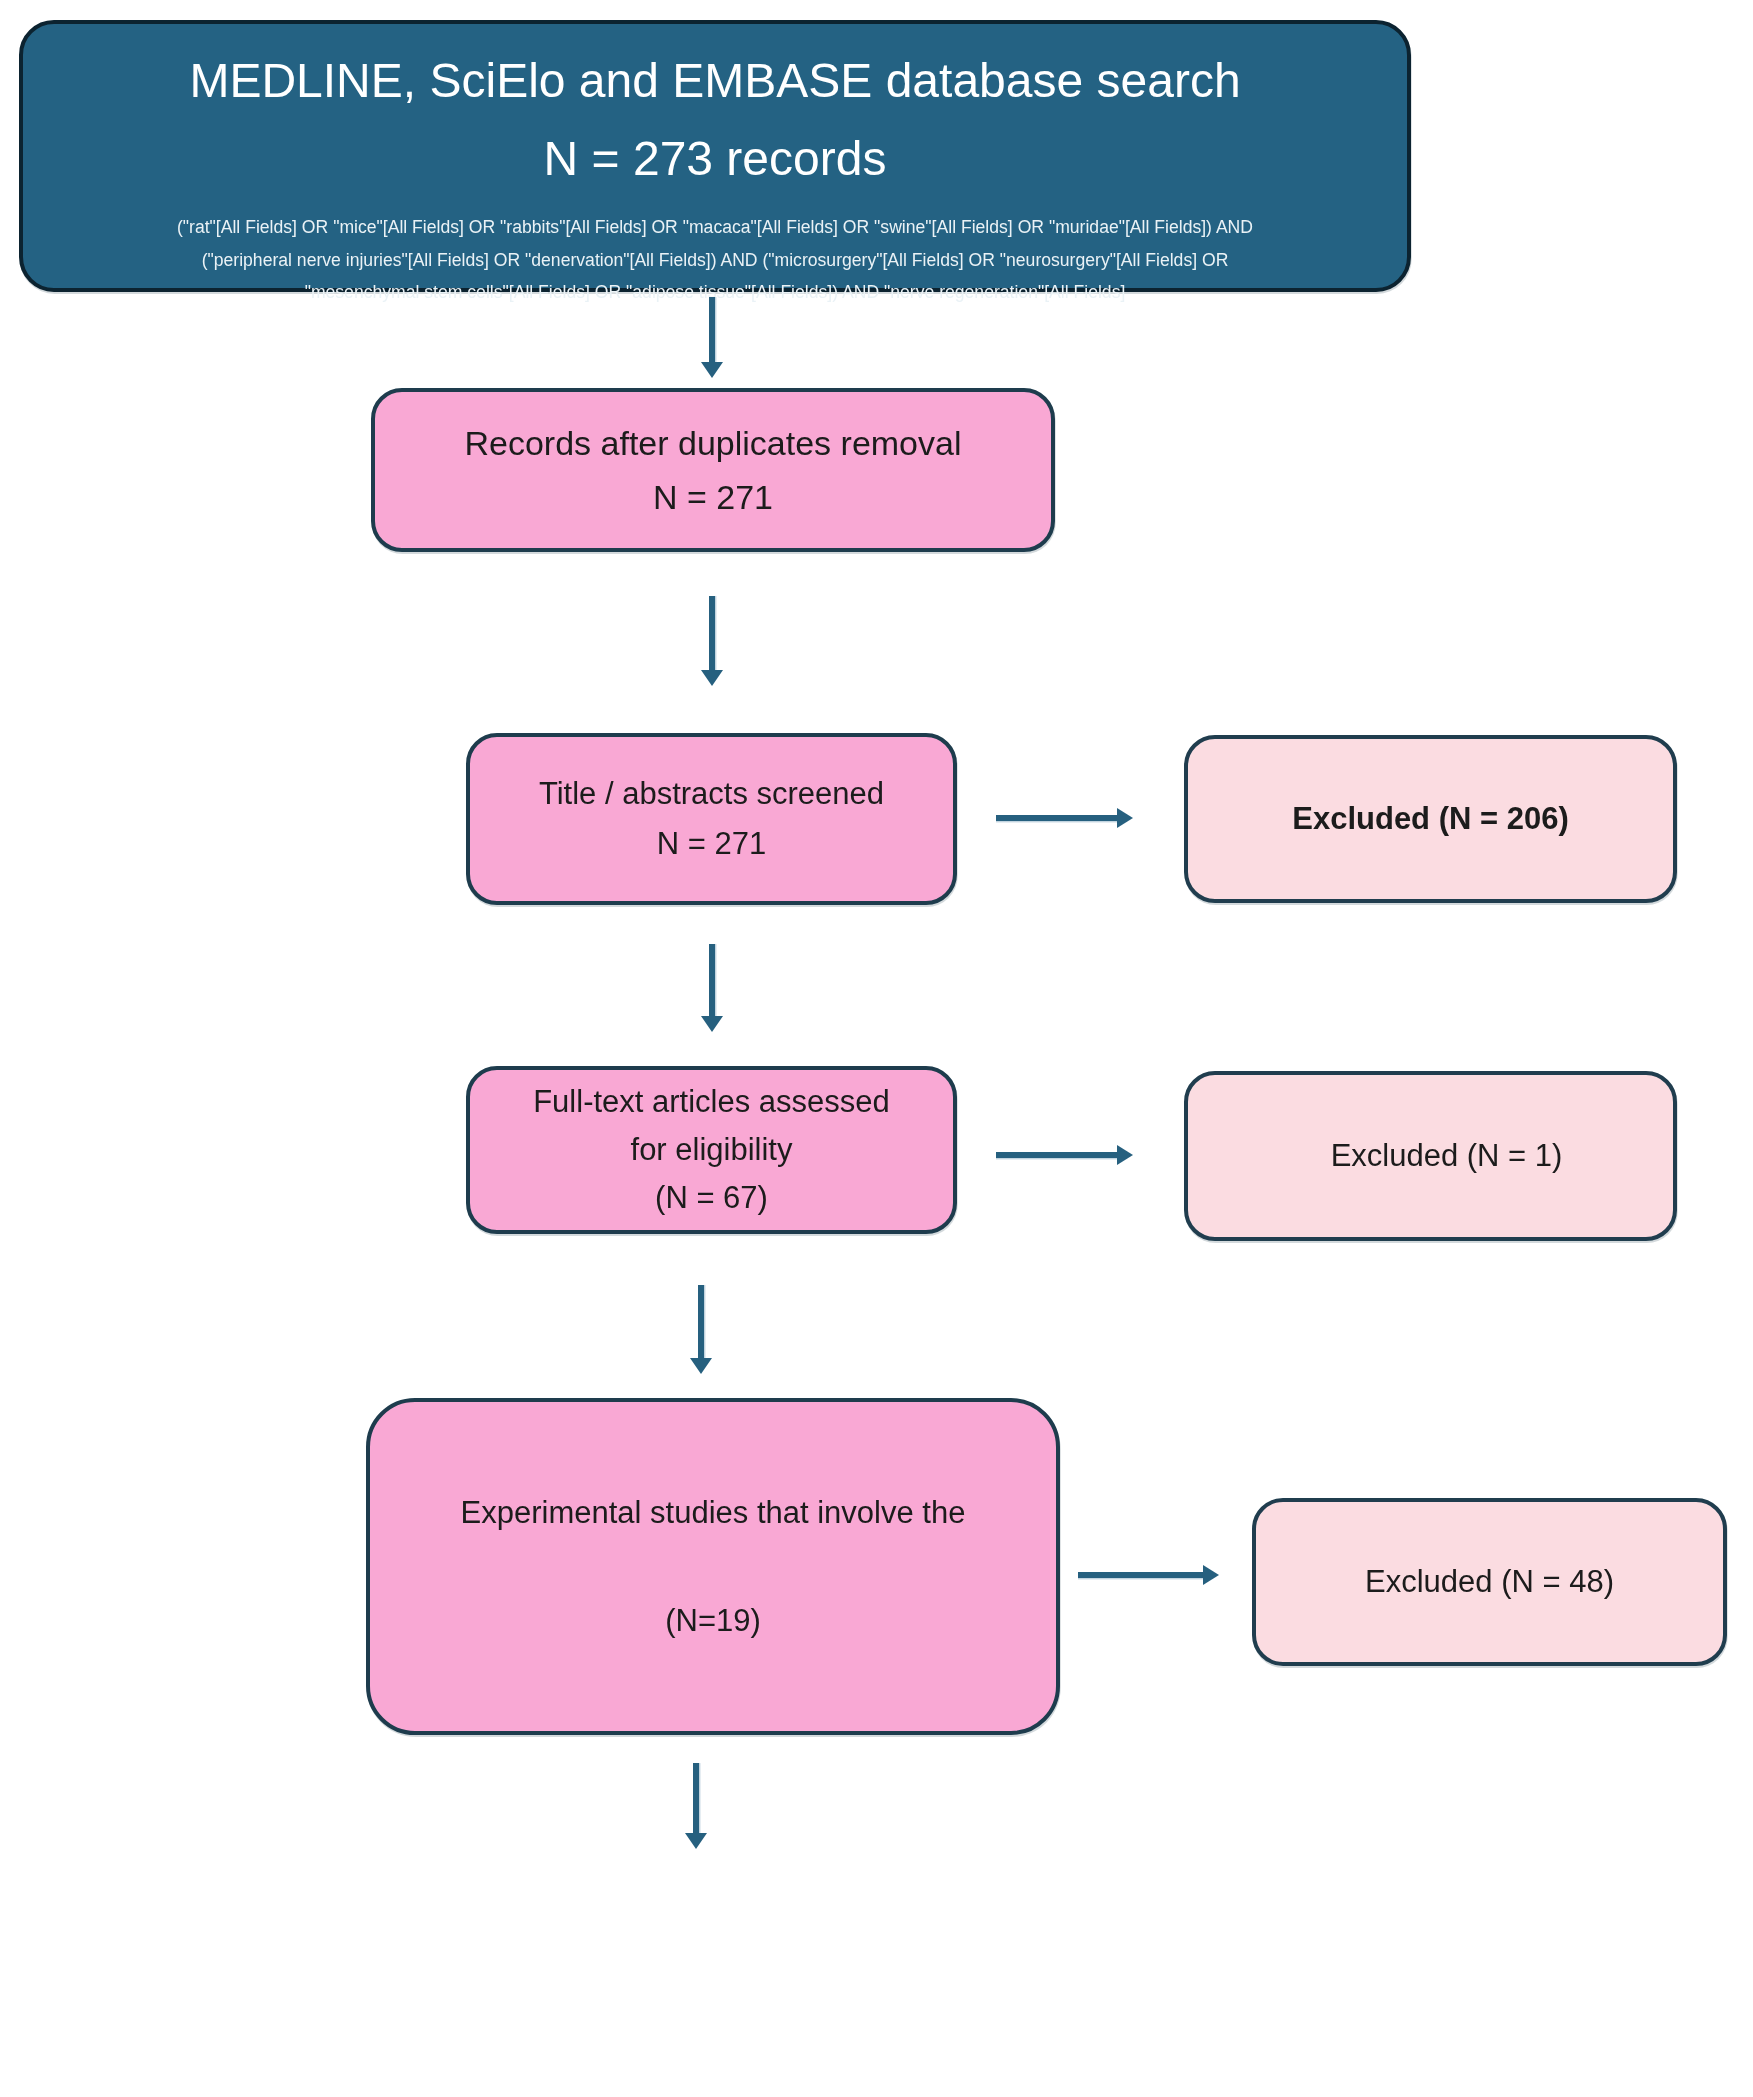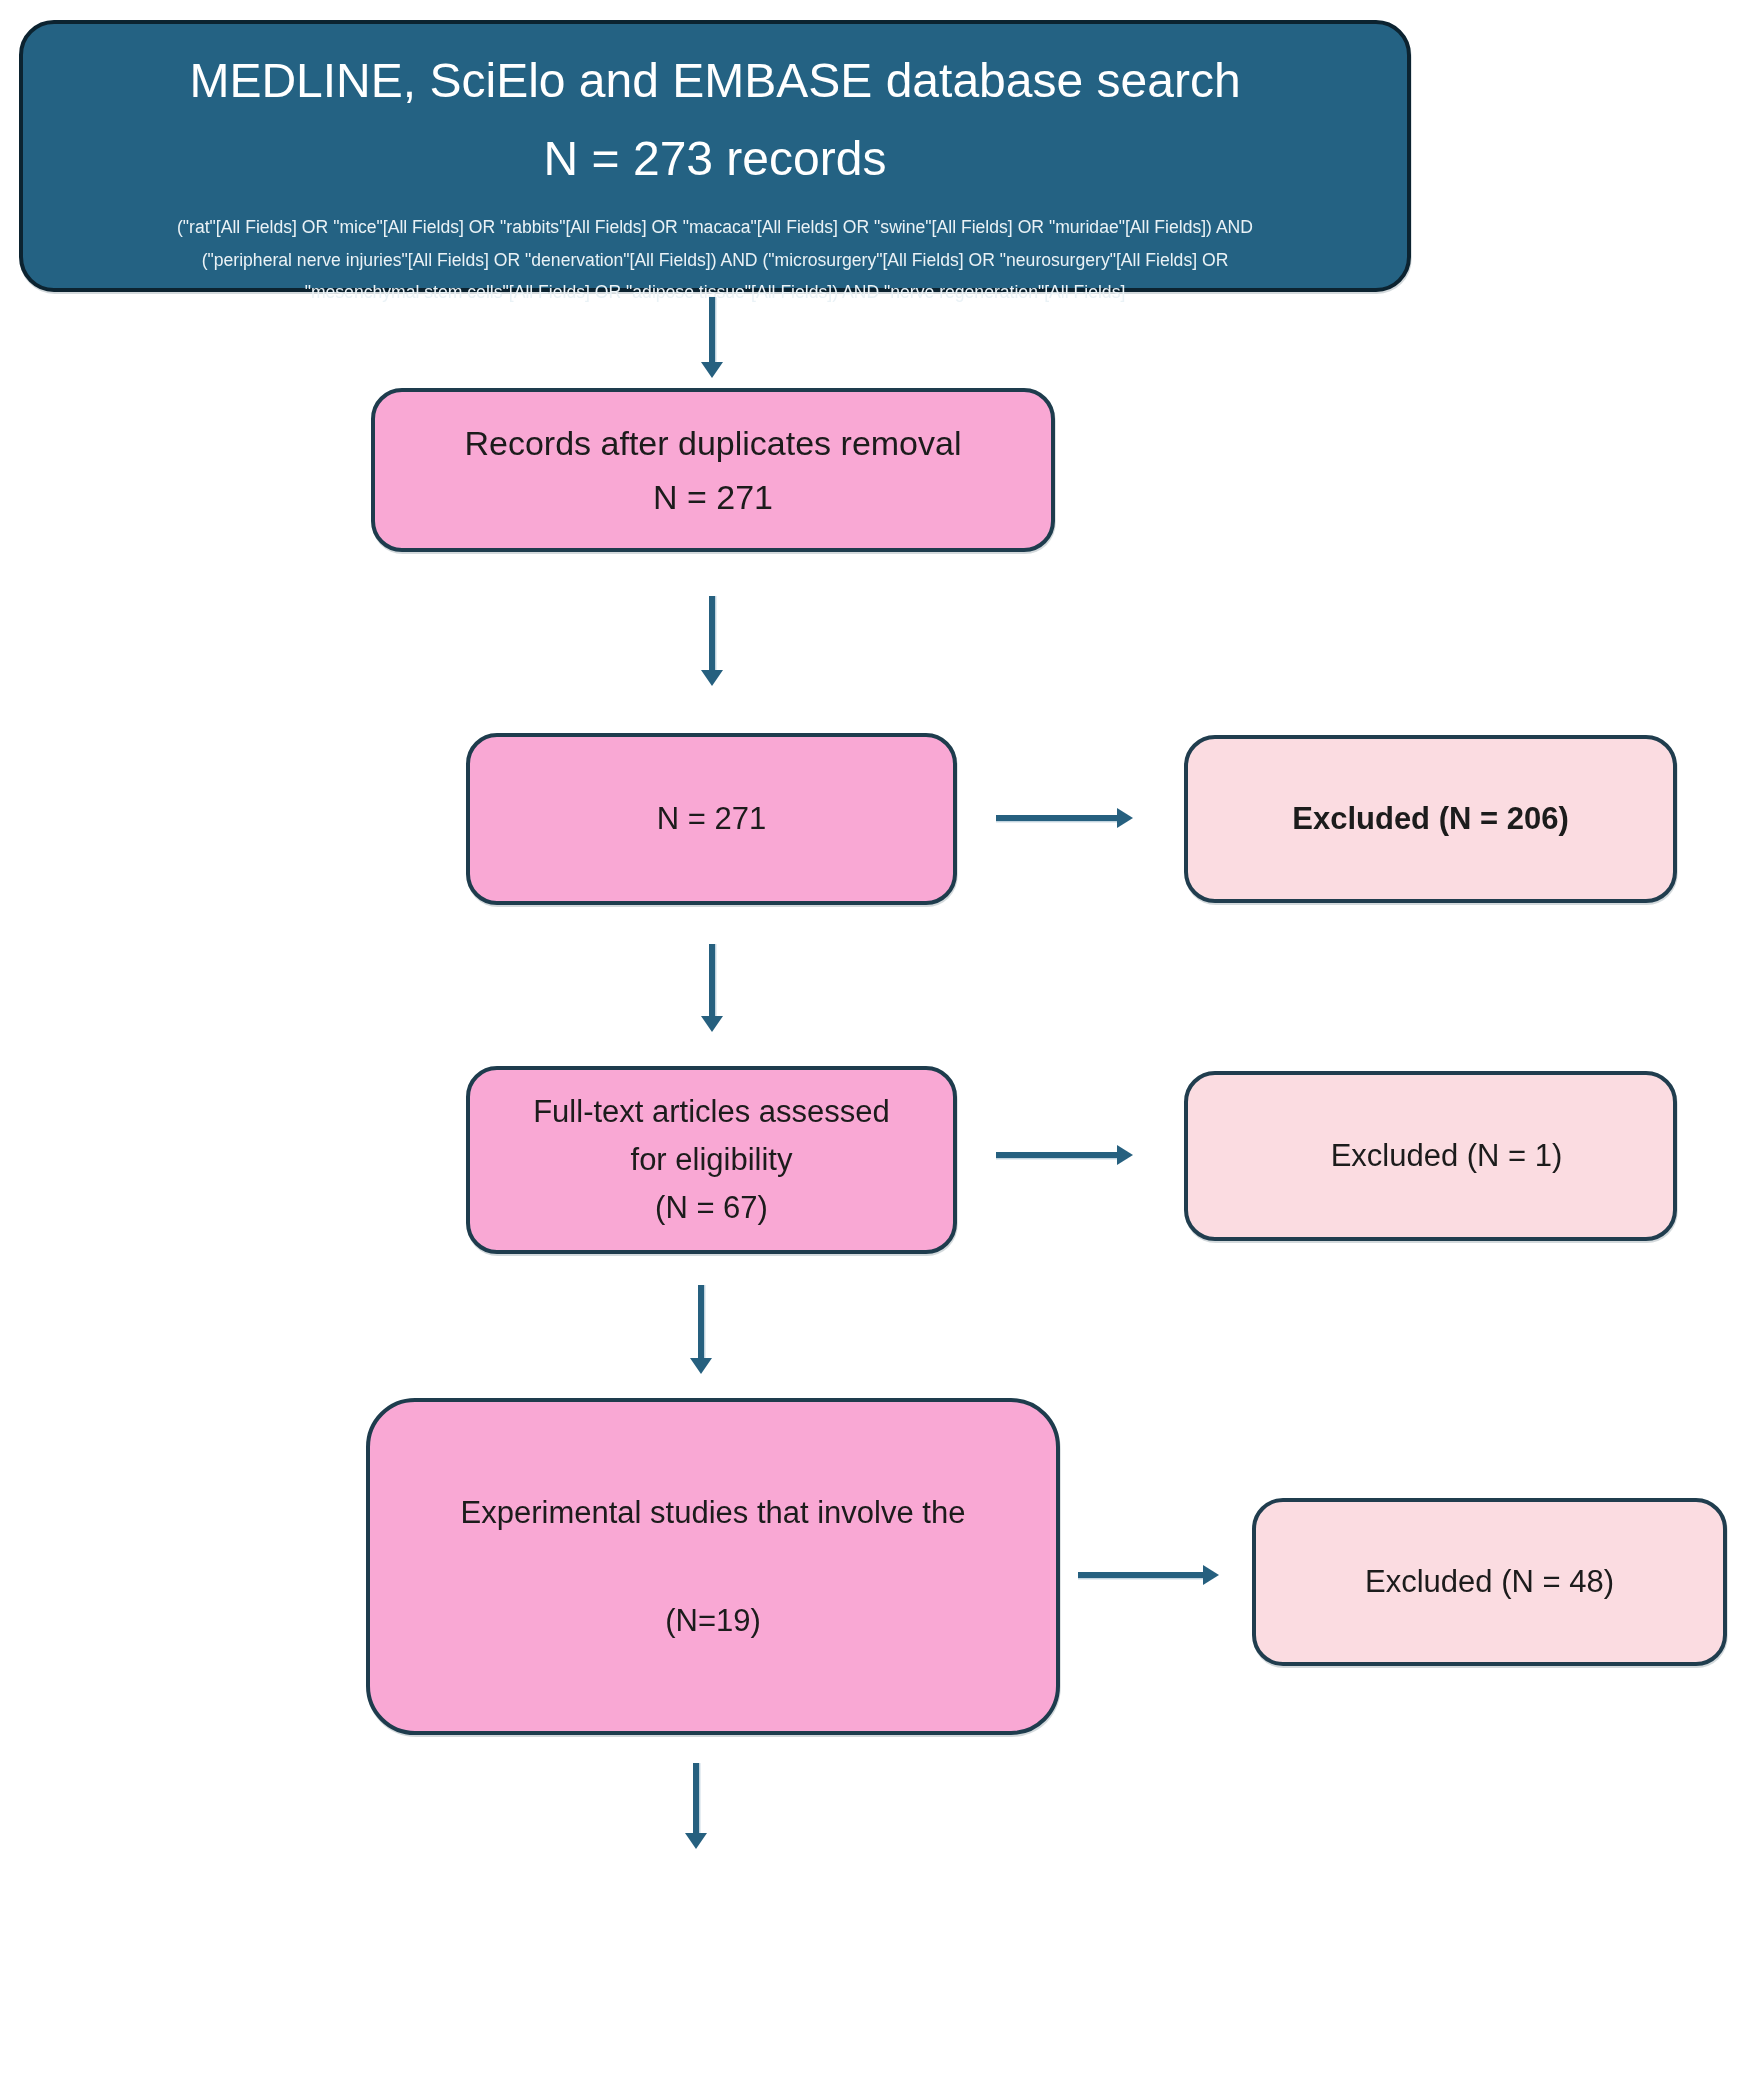--- a/index.html
+++ b/index.html
@@ -42,21 +42,21 @@
     background:var(--pink);
     border-color:var(--pink-border);
   }
   
   #top-box{left:19px;top:20.4px;width:1392px;height:272px;border-radius:35px;justify-content:flex-start;padding-top:17.6px;}
   #top-box .big{font-size:48px;line-height:1.62;font-weight:400;}
   #top-box .query{margin-top:13.6px;font-size:17.6px;line-height:1.85;color:#eaf2f6;}
   #duplicates-box{left:371px;top:388px;width:684px;height:164px;font-size:34px;line-height:1.6;}
   #screened-box{left:466px;top:733px;width:491px;height:172px;font-size:31px;line-height:1.6;}
   #excluded-206-box{left:1184px;top:735px;width:493px;height:168px;font-size:31px;font-weight:bold;}
-  #fulltext-box{left:466px;top:1066px;width:491px;height:188px;font-size:31px;line-height:1.55;}
+  #fulltext-box{left:466px;top:1066px;width:491px;height:168px;font-size:31px;line-height:1.55;}
   #excluded-1-box{left:1184px;top:1071px;width:493px;height:170px;font-size:31px;padding-left:32px;}
   #experimental-box{left:366px;top:1398px;width:694px;height:337px;font-size:31px;line-height:1.6;border-radius:49px;}
   #experimental-box .count{margin-top:58px;}
   #excluded-48-box{left:1252px;top:1498px;width:475px;height:168px;font-size:31px;}
   #included-box{left:468px;top:1895px;width:486px;height:185px;font-size:42px;line-height:1.72;border-radius:30px;border-width:5.4px;}
   
   .varrow{position:absolute;display:flex;flex-direction:column;align-items:center;}
   .varrow .stem{width:5.4px;flex:1;background:var(--arrow);box-shadow:1.4px 0 0 rgba(120,160,185,0.45);}
   .varrow .head{width:0;height:0;border-left:11px solid transparent;border-right:11px solid transparent;border-top:16.3px solid var(--arrow);}
   #arrow-down-1{left:701px;top:297px;height:81px;}
@@ -95,20 +95,21 @@
     <div>Records after duplicates removal</div>
     <div>N = 271</div>
   </section>
 
   <div class="varrow" id="arrow-down-2">
     <div class="stem"></div>
     <div class="head"></div>
   </div>
 
   <section class="box" id="screened-box">
+    <div>Title / abstracts screened</div>
     <div>N = 271</div>
   </section>
 
   <div class="harrow" id="arrow-right-1">
     <div class="stem"></div>
     <div class="head"></div>
   </div>
 
   <section class="box pink" id="excluded-206-box">
     <div>Excluded (N = 206)</div>

